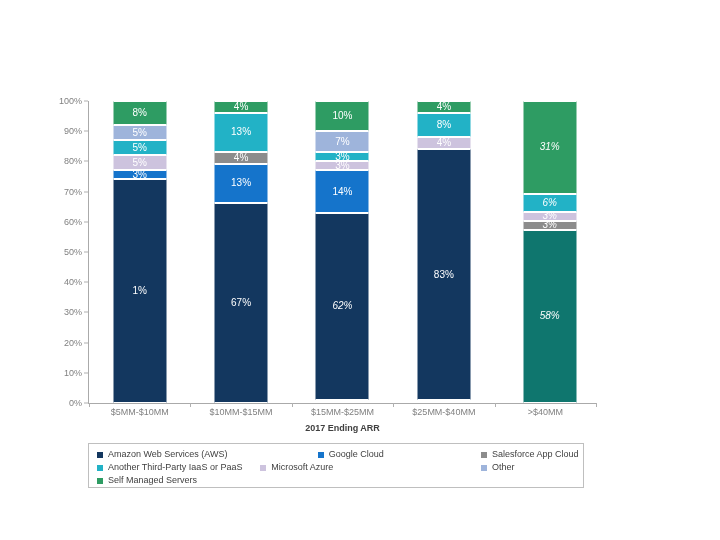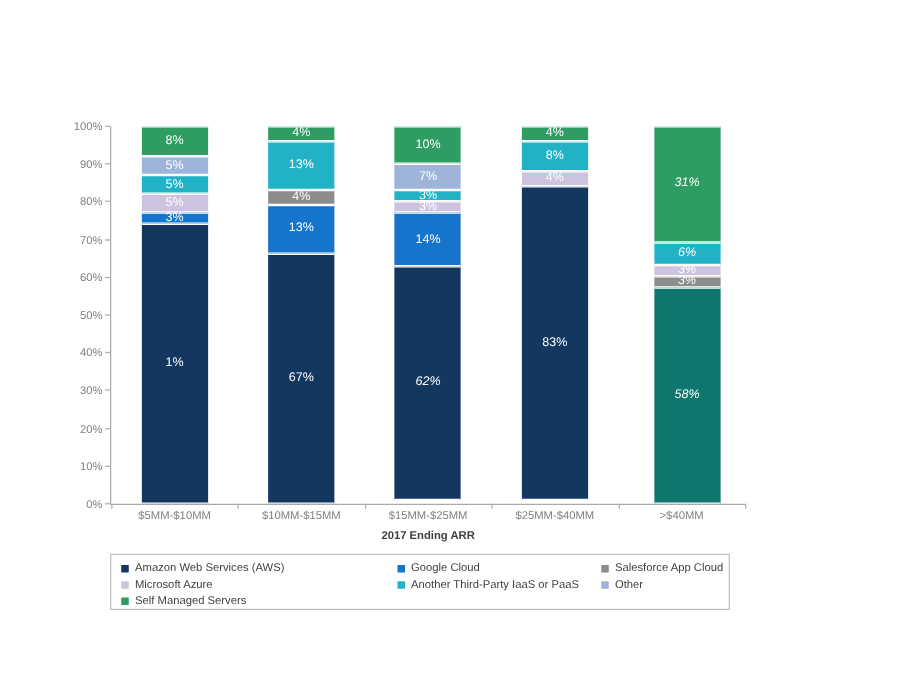--- a/index.html
+++ b/index.html
@@ -357,28 +357,28 @@
           <span class="legend-text">Amazon Web Services (AWS)</span>
         </div>
         <div class="legend-item col1">
           <span class="legend-swatch" style="background: rgb(21, 116, 203);"></span>
           <span class="legend-text">Google Cloud</span>
         </div>
         <div class="legend-item col2">
           <span class="legend-swatch" style="background: rgb(140, 140, 140);"></span>
           <span class="legend-text">Salesforce App Cloud</span>
         </div>
+        <div class="legend-item col1">
+          <span class="legend-swatch" style="background: rgb(34, 178, 198);"></span>
+          <span class="legend-text">Another Third-Party IaaS or PaaS</span>
+        </div>
         <div class="legend-item col0">
           <span class="legend-swatch" style="background: rgb(205, 195, 222);"></span>
           <span class="legend-text">Microsoft Azure</span>
         </div>
-        <div class="legend-item col1">
-          <span class="legend-swatch" style="background: rgb(34, 178, 198);"></span>
-          <span class="legend-text">Another Third-Party IaaS or PaaS</span>
-        </div>
         <div class="legend-item col2">
           <span class="legend-swatch" style="background: rgb(158, 180, 219);"></span>
           <span class="legend-text">Other</span>
         </div>
         <div class="legend-item col0">
           <span class="legend-swatch" style="background: rgb(46, 156, 99);"></span>
           <span class="legend-text">Self Managed Servers</span>
         </div>
       </div>
   </div>

